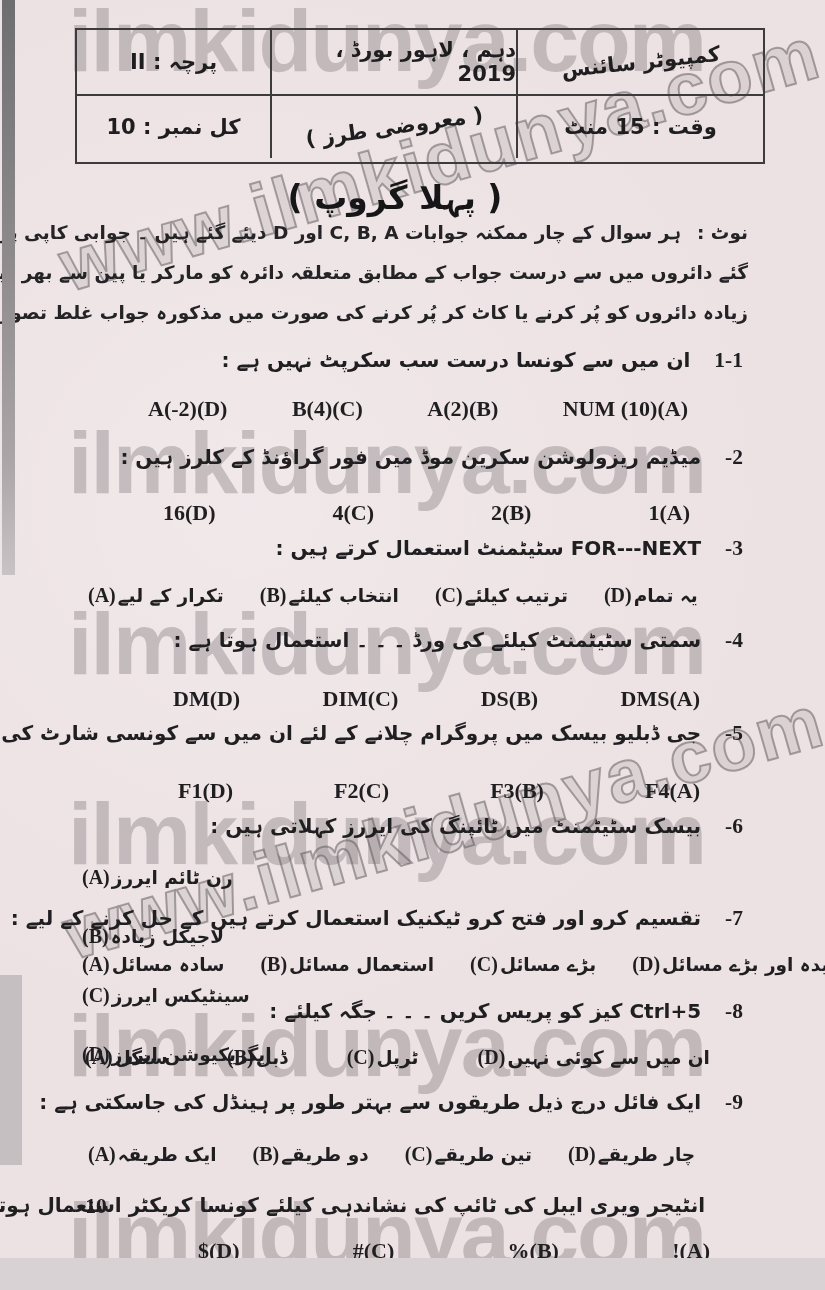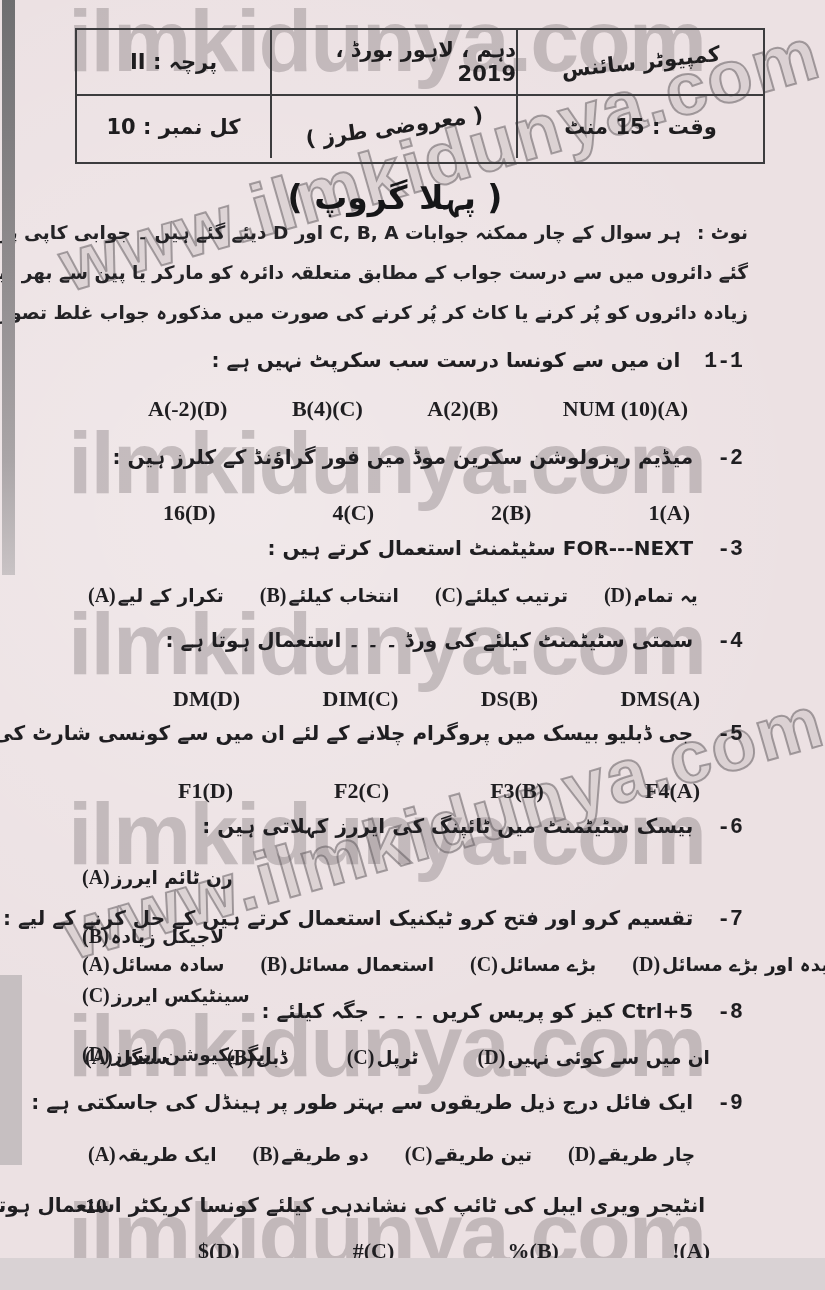--- a/index.html
+++ b/index.html
@@ -34,21 +34,21 @@
   
   .note-line{position:absolute;left:78px;width:670px;direction:rtl;text-align:right;font-size:18.5px;
         font-weight:bold;color:#242326;white-space:nowrap;z-index:2;}
   .note-1{top:222px;}
   .note-2{top:262px;}
   .note-3{top:302px;text-align:left;}
   .note-label{margin-left:16px;}
   
   .qline{position:absolute;right:82px;direction:rtl;font-size:20px;font-weight:bold;color:#1f1e21;
         white-space:nowrap;z-index:2;}
-  .qnum{font-family:Liberation Mono, monospace;font-size:21.5px;direction:ltr;unicode-bidi:isolate;margin-left:24px;margin-top:16px;}
+  .qnum{font-family:Liberation Serif, serif;font-size:21.5px;direction:ltr;unicode-bidi:isolate;margin-left:24px;margin-top:16px;}
   .q10num{position:absolute;left:78px;top:1194px;font-family:"Liberation Serif",serif;font-size:21.5px;
         font-weight:bold;color:#1f1e21;z-index:2;}
   .qt0{top:348px;} .qt1{top:445px;} .qt2{top:536px;} .qt3{top:628px;} .qt4{top:721px;}
   .qt5{top:814px;} .qt6{top:906px;} .qt7{top:999px;} .qt8{top:1090px;} .qt9{top:1193px;right:120px;}
   .opts{position:absolute;display:flex;justify-content:space-between;z-index:2;color:#1f1e21;}
   .opts-latin{flex-direction:row-reverse;direction:ltr;font-family:"Liberation Serif",serif;
         font-size:22px;font-weight:bold;}
   .opts-urdu{direction:ltr;font-size:18.5px;font-weight:bold;gap:36px;}
   .opt{white-space:nowrap;}
   .opt .letter{font-family:"Liberation Serif",serif;font-weight:bold;}

